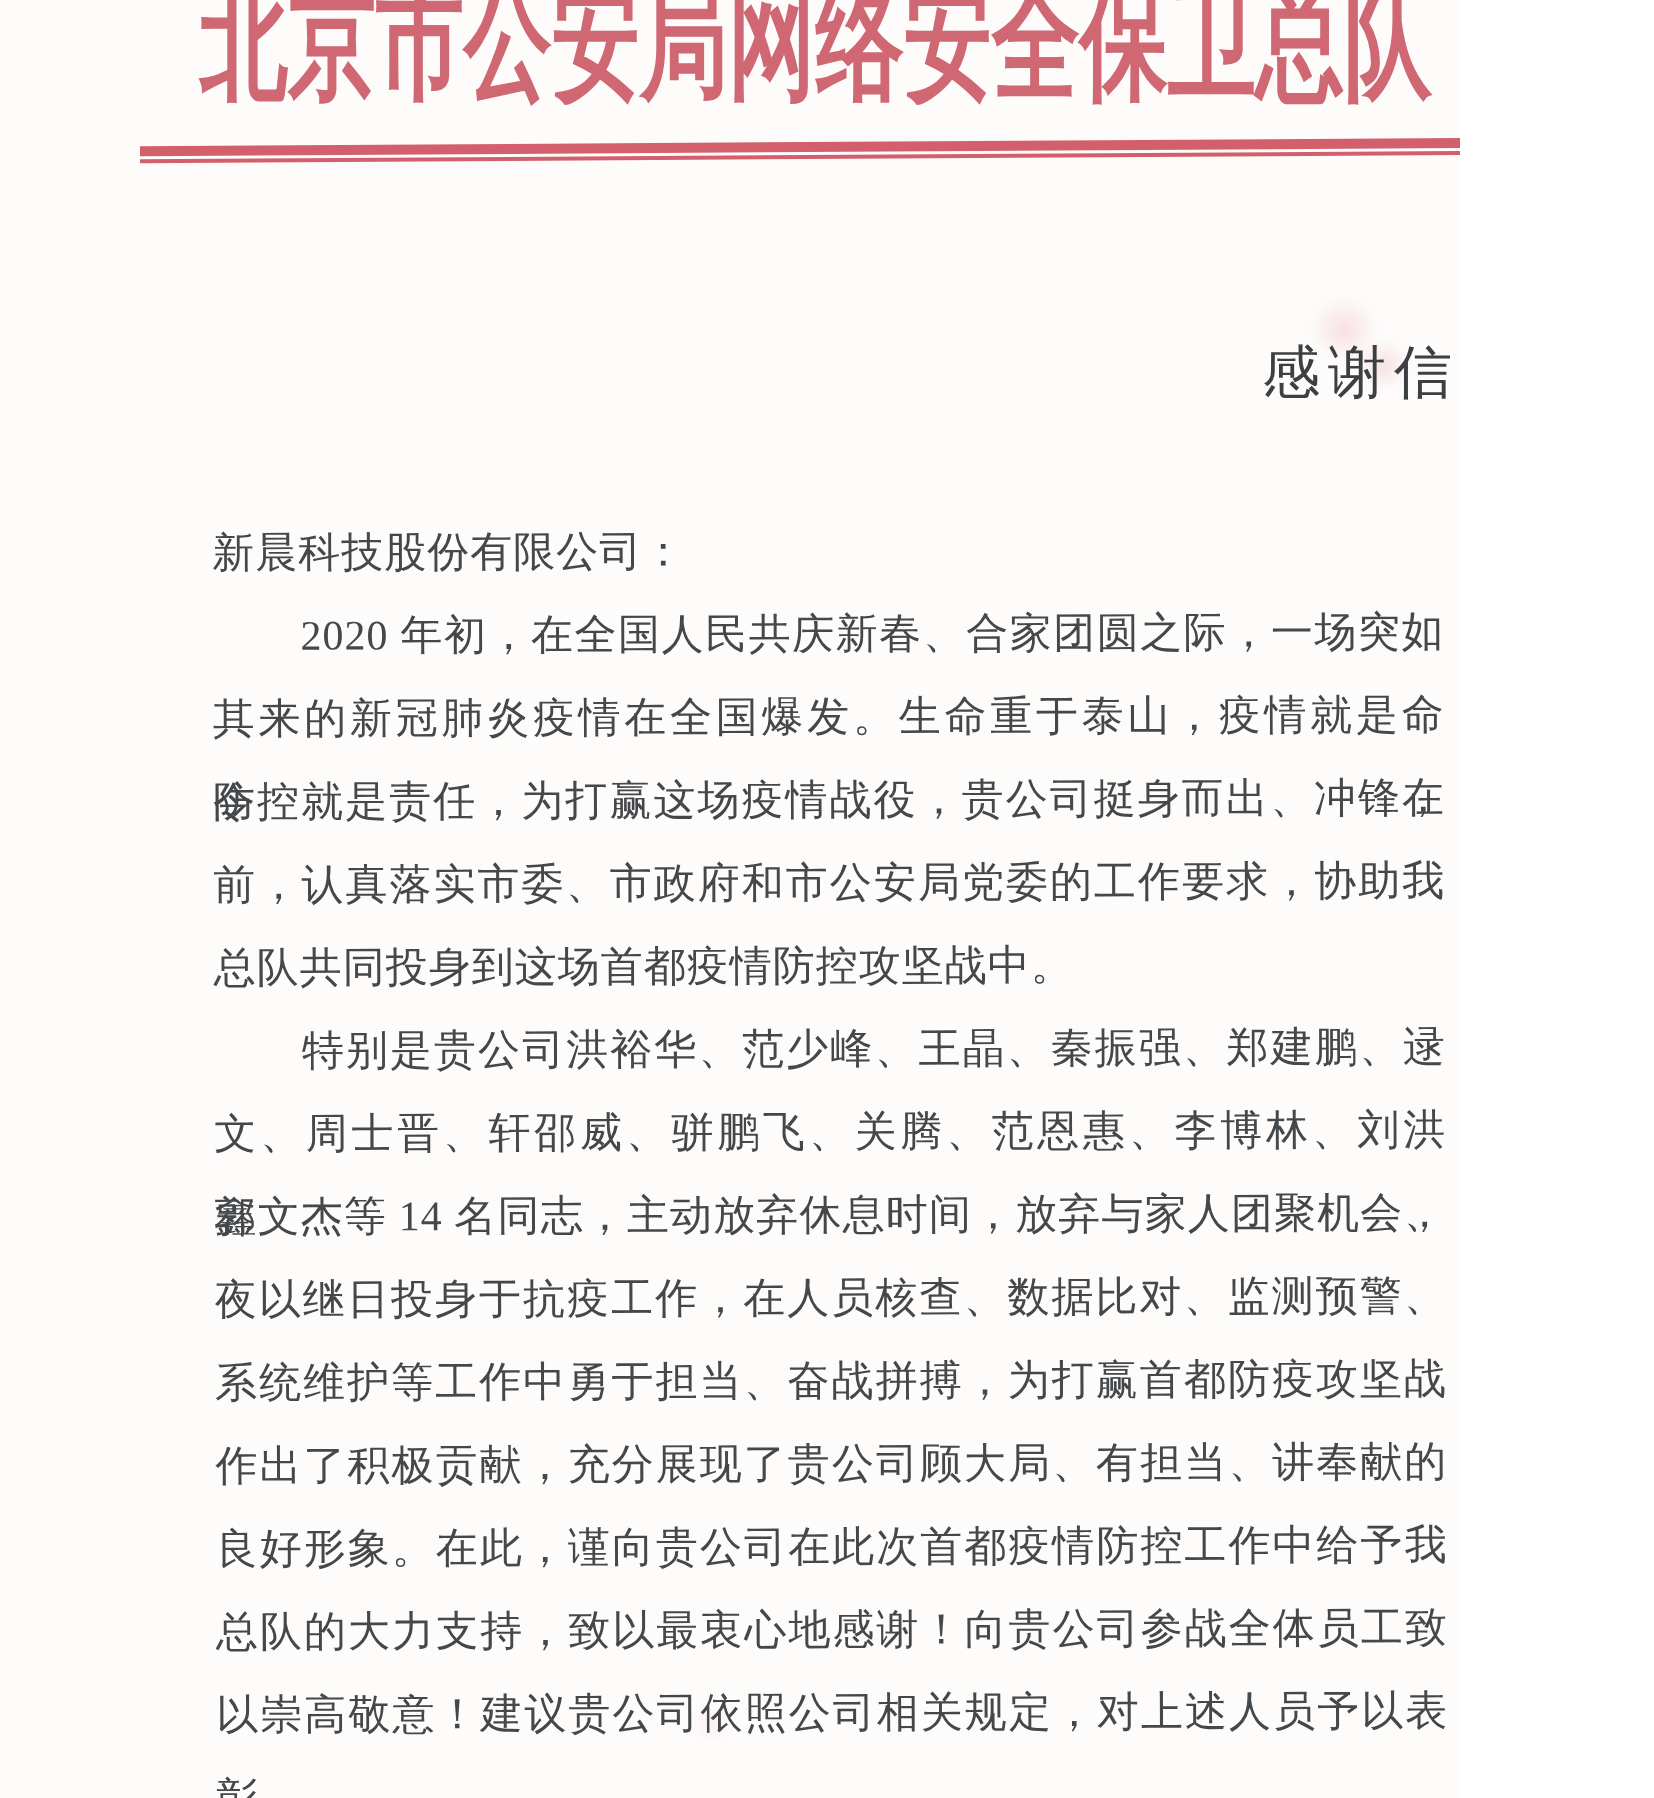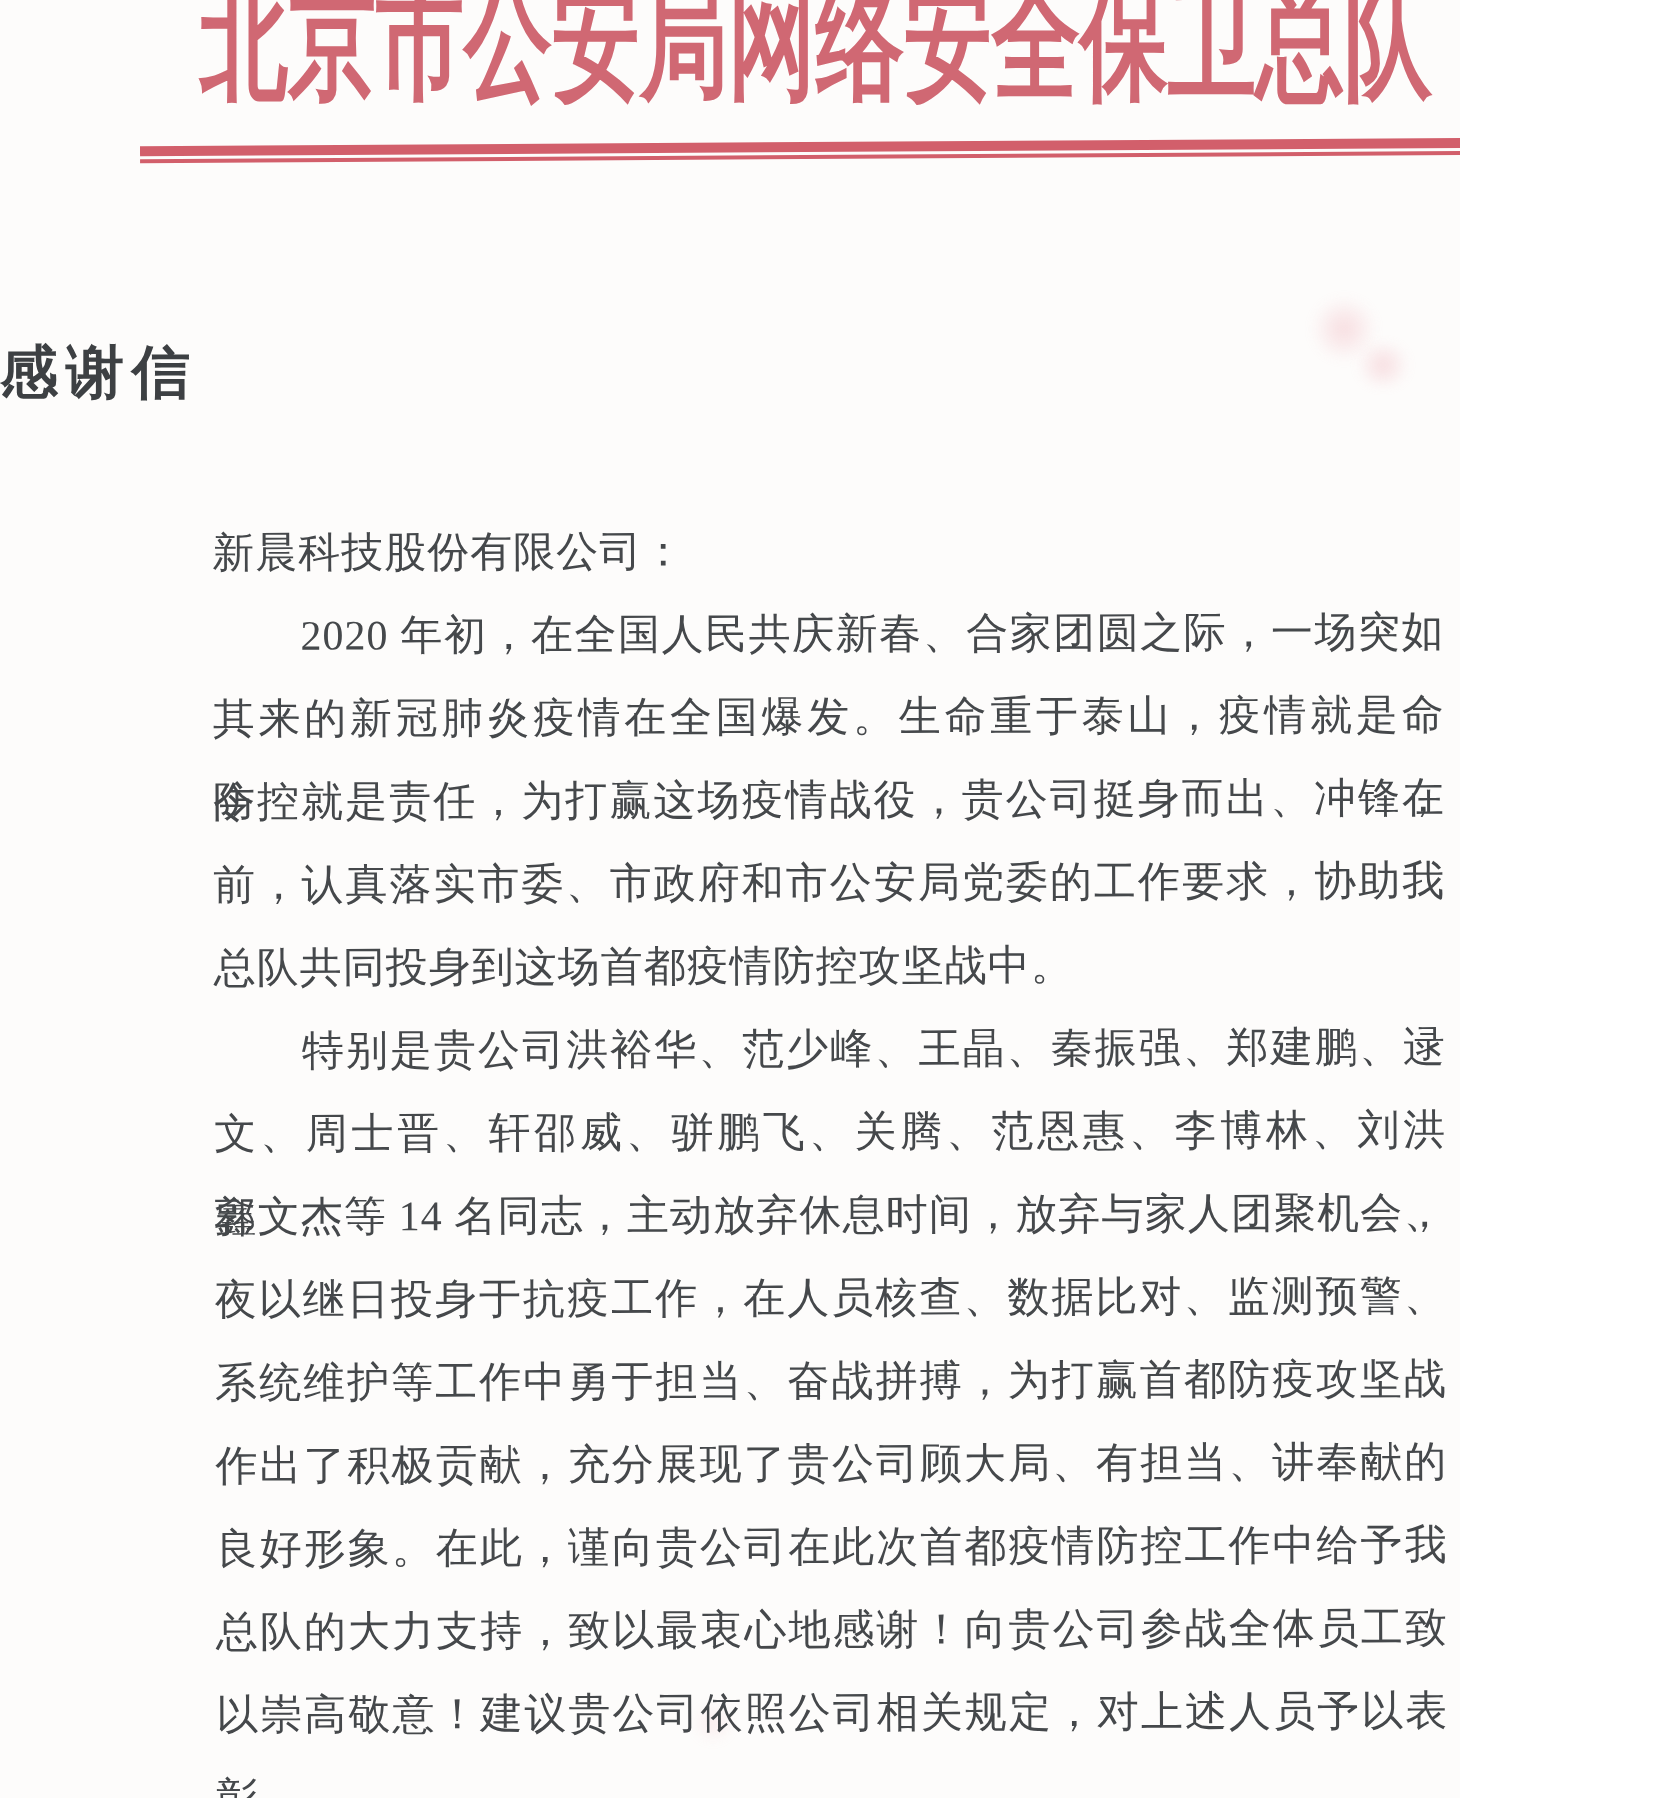--- a/index.html
+++ b/index.html
@@ -38,22 +38,22 @@
     transform-origin:50% 50%;
   }
   .red-rule::after{
     content:"";
     position:absolute;left:0;top:13px;width:100%;height:4px;
     background:var(--rule-red);
   }
   .letter-title{
     position:absolute;
     left:0;right:0;top:334px;margin:0;
-    text-align:left;
-    font-size:58px;font-weight:700;letter-spacing:8px;
+    text-align:right;
+    font-size:58px;font-weight:400;letter-spacing:8px;
     color:var(--title-ink);
   }
   .letter-body{
     position:absolute;
     left:212px;top:512px;width:1232px;
     font-size:42px;
     color:var(--body-ink);
     transform:rotate(-0.2deg);
     transform-origin:0 0;
   }

